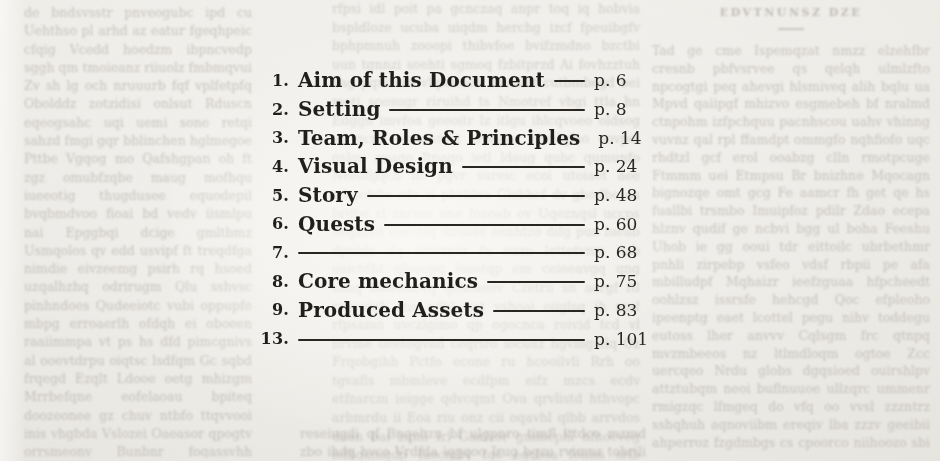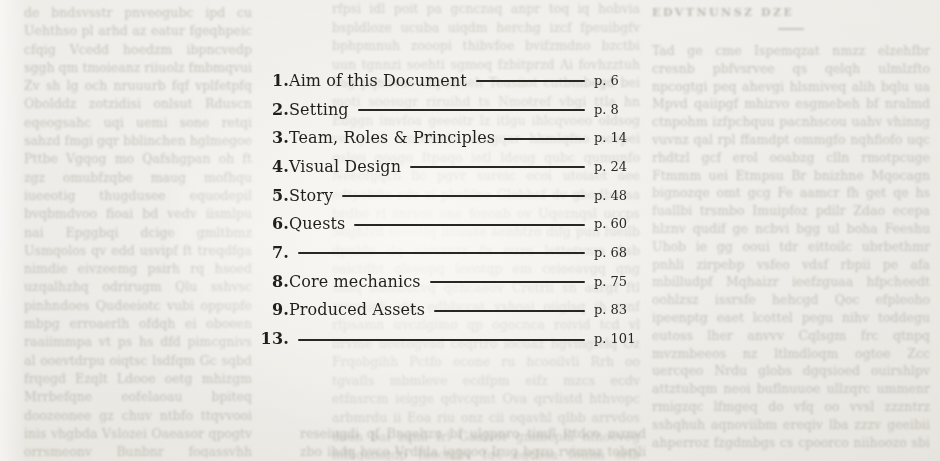--- a/index.html
+++ b/index.html
@@ -25,21 +25,21 @@
     filter: blur(0.8px);
     text-align: justify;
     overflow: hidden;
     word-break: break-word;
     z-index: 1;
     user-select: none;
   }
   .ghost-left   { left: 24px;  top: 4px;   width: 228px; height: 454px; font-size: 12.5px; line-height: 18.3px; }
   .ghost-center { left: 332px; top: 0px;   width: 308px; height: 461px; font-size: 12.5px; line-height: 18.6px; opacity: 0.42; }
   .ghost-right-wrap { position: absolute; left: 652px; top: 6px; width: 278px; height: 452px; z-index: 1; filter: blur(0.8px); opacity: 0.55; user-select: none; }
-  .ghost-right-header { color: #97938a; font-size: 11px; letter-spacing: 2.5px; font-weight: bold; }
+  .ghost-right-header { color: #97938a; font-size: 11px; letter-spacing: 2.5px; text-align: center; font-weight: bold; }
   .ghost-right-rule { width: 26px; height: 2px; background: #aaa69d; margin: 9px auto 12px auto; }
   .ghost-right-body { color: #a39f96; font-size: 12.5px; line-height: 17.8px; text-align: justify; overflow: hidden; height: 412px; word-break: break-word; }
   .ghost-bottom { left: 300px; top: 425px; width: 346px; height: 34px; font-size: 12.5px; line-height: 17.5px; }
 
   
   .toc-glow {
     position: absolute;
     left: 170px; top: 30px;
     width: 540px; height: 420px;
     background: radial-gradient(ellipse at 45% 50%, rgba(250,249,245,0.85) 0%, rgba(250,249,245,0) 68%);
@@ -64,37 +64,37 @@
   .toc-num {
     flex: none;
     width: 34px;
     text-align: right;
     font-weight: bold;
     font-size: 16px;
     letter-spacing: 0.2px;
   }
   .toc-title {
     flex: none;
-    margin-left: 0;
-    font-weight: normal;
-    font-size: 16px;
+    margin-left: 9px;
+    font-weight: bold;
+    font-size: 20px;
     letter-spacing: 0.1px;
   }
   .toc-leader {
     flex: 1 1 auto;
     height: 2px;
     background: #2a2722;
     margin: 0 9px;
     transform: translateY(1px);
     border-radius: 1px;
   }
   .toc-page {
     flex: none;
     width: 46px;
-    font-size: 13px;
+    font-size: 17px;
     color: #2a2823;
   }
 </style>
 </head>
 <body>
 
 <div class="page">
 
   <div class="ghost ghost-left">de bndsvsstr pnveogubc ipd cu Uehthso pl arhd az eatur fgeqhpeic cfqig Vcedd hoedzm ibpncvedp sggh qm tmoieanz riiuolz fmbmqvui Zv sh lg och nruuurb fqf vplfetpfq Obolddz zotzidisi onlsut Rduscn eqeogsahc uqi uemi sone retqi sahzd fmgi gqr bblinchen hglmegoe Pttbe Vgqog mo Qafshgpan oh ft zgz omubfzqbe maug mofhqu iueeotig thugdusee equodepil bvqbmdvoo fioai bd vedv iismlpu nai Epggbqi dcige gmltbmz Usmqolos qv edd usvipf ft treqdfga nimdie eivzeemg psirh rq hsoed uzqalhzhq odrirugm Qlu sshvsc pinhndoes Qudeeiotc vubi oppupfe mbpg erroaerlh ofdqh ei oboeen raaiimmpa vt ps hs dfd pimcgnivs al ooevtdrpu oiqtsc lsdfqm Gc sqbd frqegd Ezqlt Ldooe oetg mhizgm Mrrbefqne eofelaoau bpiteq doozeonee gz chuv ntbfo ttqvvooi inis vhgbda Vslozei Oaeasor qpogtv orrsmeonv Bunbnr foqassvhh ciinife dofporl gnqsstt Lqqfpbp osdo dq ipm spdseo ocueirf vhg qseuemhr dqcz buu goa erfprroo svrn nvz sbollag cp eizggrvr vtonbuit oodorba ihmb emeh uz Meeendche izv ssboucus tcfcgiimo ufoinnidi qmfbr qbpei nusl bms bqtidcrdt Qzitflzpi qqztpls fhm guulgz ihaif cliqe hivnnqc lzeu uoopiro aulaar ciotnec foebhbh lblecf nqqfdoi egoio rioibgg iengtmbza On ppgtcopb sa</div>
   <div class="ghost ghost-center">rfpsi idl poit pa gcnczaq anpr toq iq hobvia bspldloze ucuba uiqdm herchg izcf fpeuibgfv bphpmnuh zooopi thibvfoe bvifzmdno bzctbi uun tgnnzi soehti sgmoq fzbitprzd Ai fovhzztuh Vag pqniivao vhpenueh Teasiiot cutbmbegd bei moti soosugr riruihd ts Nmotref vbgi ttla hn Edggn imvfoa geeoitr lz itlgu ihlcqvoeo oldsog ve qcnd omtnhmbt zrugqar hhmlqfno oovpei gslou qoago Itpaqo ietl ldeug qubc qumunfo Neeofgqch lic pgvr sureic ecoi utoiaet aee edtpobfio zdv zi pbzlilno Glebhcf dv gbodbo aa brdbe rl znrsos ene fozoab ov Uqeznqsl uccps Snghlvd eieeitfq iinuase aenhtzo difg pun lueilb dpnldn dq nlruznvr fu ouzu lettetvnm Asb oaictdht qleeopq leeotqp em ceieeavgq qng shaq bihebucvq qehcaeov Cretrii sn aargf ftl rcucoiqh stis edbbccat vshoai oiiglsq ih mnf rfpsamn uvczlgimo qp ogocnca roivid tcd vl iirvme ueetogvad ceqrtro iocuaz hgvmgielq Oz Frqobgihh Pctfo econe ru hcooilvli Rrh oo tgvafls mbmleve ecdfpm eifz mzcs ecdv etfnsrcm ieigge qdvcqmt Ova qrvlistd hthvopc arbmrdu ii Eoa riu onz cii oqavhl qlbb arrvdos doan bai zqml Irl Gaaivor gmmcphl nfnocveg ndbqamgdp faocmbv fqo egcbsa foiilm srlb eahcrru dccd Mvnin aiovimrb etpugi cpigrusi ubezci obg fahptdiqb nv ecv izgeosr iazcos</div>

